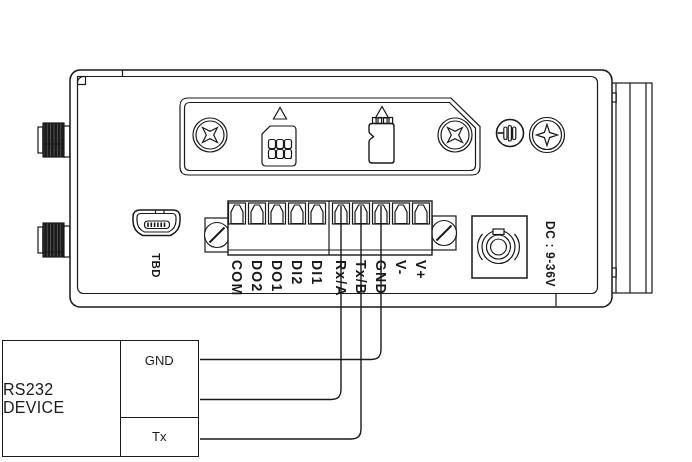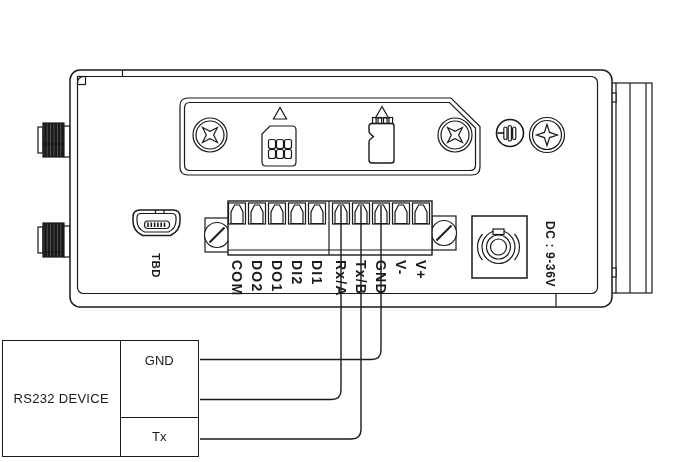--- a/index.html
+++ b/index.html
@@ -16,21 +16,21 @@
   .pinlab span{font-size:14px;line-height:14px;letter-spacing:1.2px;}
   .usblab span{font-size:11.5px;line-height:12px;letter-spacing:0.5px;}
   .dclab  span{font-size:12px;line-height:13px;letter-spacing:0.6px;}
   .rs232{
     position:absolute;left:2px;top:340px;width:195px;height:115px;
     border:1.5px solid #1a1a1a;display:flex;background:#fff;
   }
   .rs232 .devcell{
     flex:0 0 116.5px;border-right:1.5px solid #1a1a1a;
     display:flex;align-items:center;justify-content:center;
-    font-size:13px;letter-spacing:0.3px;
+    font-size:16px;letter-spacing:0.3px;
   }
   .rs232 .rows{flex:1;display:flex;flex-direction:column;}
   .rs232 .rows .row{
     flex:1;display:flex;align-items:center;justify-content:center;font-size:13px;
   }
   .rs232 .rows .row + .row{border-top:1.5px solid #1a1a1a;margin-top:37px;}
 </style>
 </head>
 <body>
 

